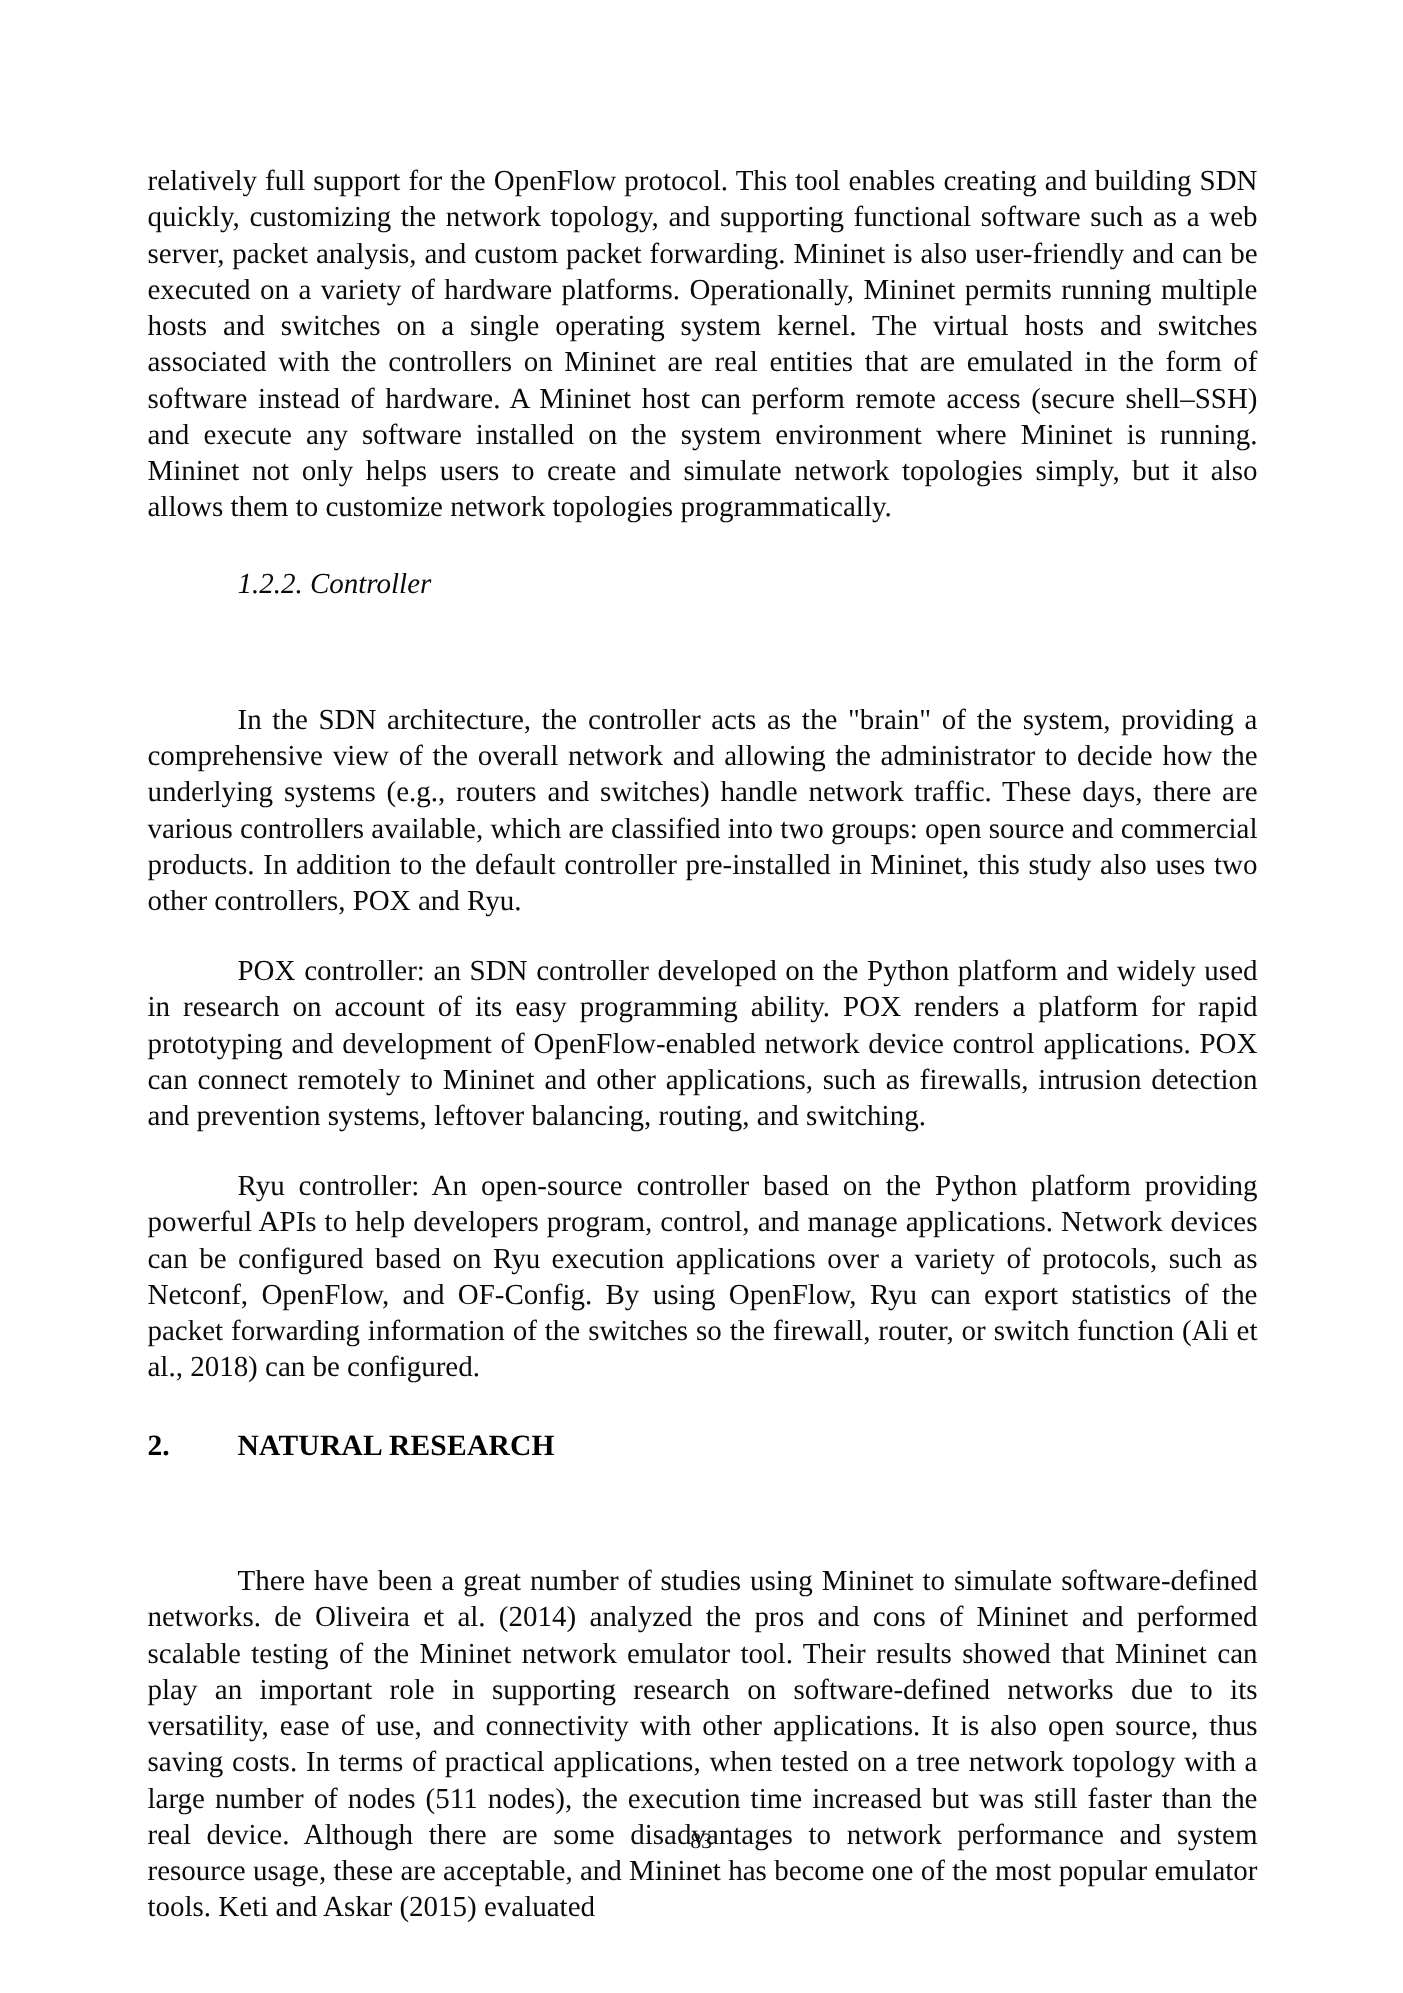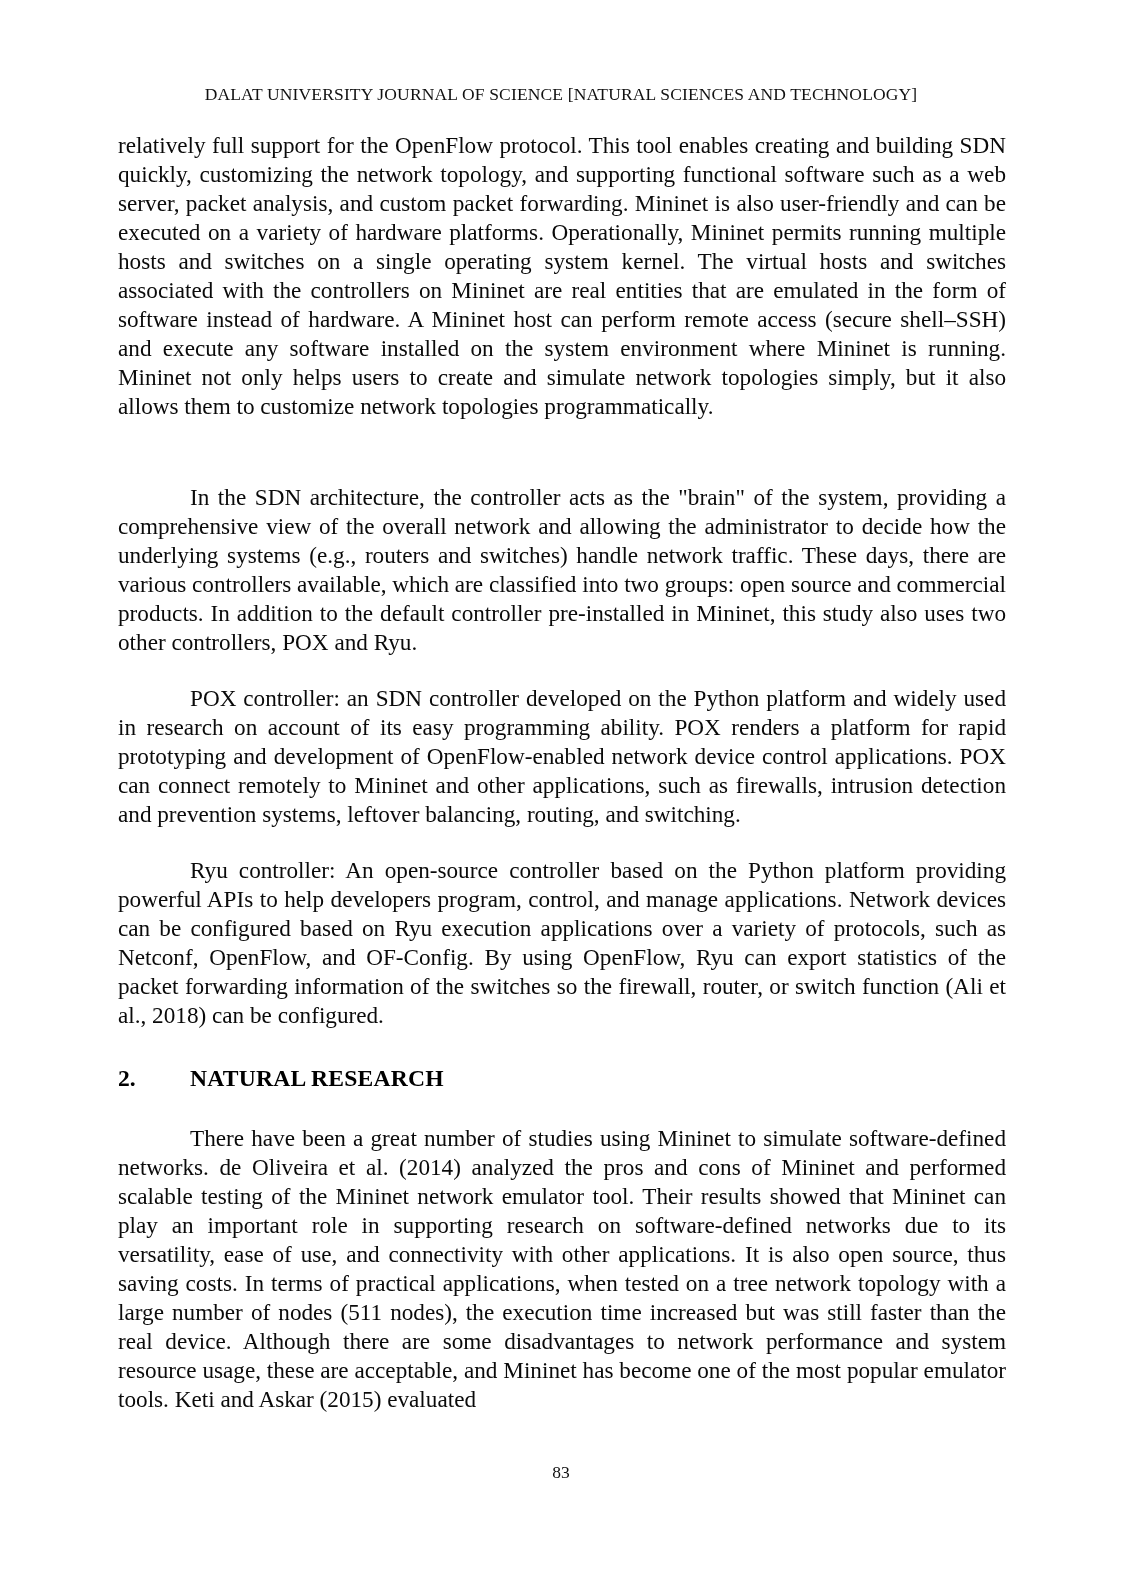--- a/index.html
+++ b/index.html
@@ -43,20 +43,21 @@
     font-size: 23.2px;
     line-height: 29px;
     text-align: justify;
     text-justify: inter-word;
     -webkit-hyphens: none;
     hyphens: none;
     color: #0a0a0a;
   }
   p.indent {
     text-indent: 72px;
+    margin-top: 48px;
   }
   p.gap {
     margin-top: 27px;
   }
   h3.subhead {
     margin: 0;
     padding-left: 72px;
     font-size: 23.2px;
     line-height: 31.2px;
     font-style: italic;
@@ -90,28 +91,28 @@
     text-align: center;
     font-size: 17.5px;
     color: #111;
   }
 </style>
 </head>
 <body>
 
 <div class="page">
 
-  <div class="running-head">DALAT UNIVERSITY JOURNAL OF SCIENCE [NATURAL SCIENCES AND TECHNOLOGY]</div>
 
   <div class="body-col">
 
     <p class="para">relatively full support for the OpenFlow protocol. This tool enables creating and building SDN quickly, customizing the network topology, and supporting functional software such as a web server, packet analysis, and custom packet forwarding. Mininet is also user-friendly and can be executed on a variety of hardware platforms. Operationally, Mininet permits running multiple hosts and switches on a single operating system kernel. The virtual hosts and switches associated with the controllers on Mininet are real entities that are emulated in the form of software instead of hardware. A Mininet host can perform remote access (secure shell–SSH) and execute any software installed on the system environment where Mininet is running. Mininet not only helps users to create and simulate network topologies simply, but it also allows them to customize network topologies programmatically.</p>
 
     <div class="spacer-sub-top"></div>
 
+    <h3 class="subhead">1.2.2. Controller</h3>
 
     <div class="spacer-sub-bot"></div>
 
     <p class="para indent">In the SDN architecture, the controller acts as the "brain" of the system, providing a comprehensive view of the overall network and allowing the administrator to decide how the underlying systems (e.g., routers and switches) handle network traffic. These days, there are various controllers available, which are classified into two groups: open source and commercial products. In addition to the default controller pre-installed in Mininet, this study also uses two other controllers, POX and Ryu.</p>
 
     <p class="para indent gap">POX controller: an SDN controller developed on the Python platform and widely used in research on account of its easy programming ability. POX renders a platform for rapid prototyping and development of OpenFlow-enabled network device control applications. POX can connect remotely to Mininet and other applications, such as firewalls, intrusion detection and prevention systems, leftover balancing, routing, and switching.</p>
 
     <p class="para indent gap">Ryu controller: An open-source controller based on the Python platform providing powerful APIs to help developers program, control, and manage applications. Network devices can be configured based on Ryu execution applications over a variety of protocols, such as Netconf, OpenFlow, and OF-Config. By using OpenFlow, Ryu can export statistics of the packet forwarding information of the switches so the firewall, router, or switch function (Ali et al., 2018) can be configured.</p>
 
     <div class="spacer-sec-top"></div>

